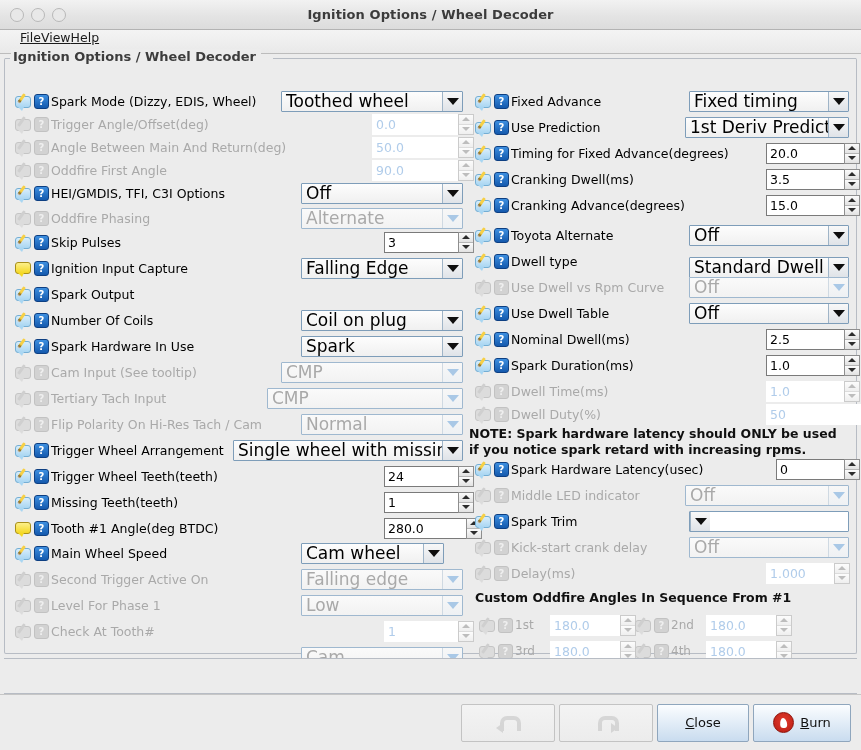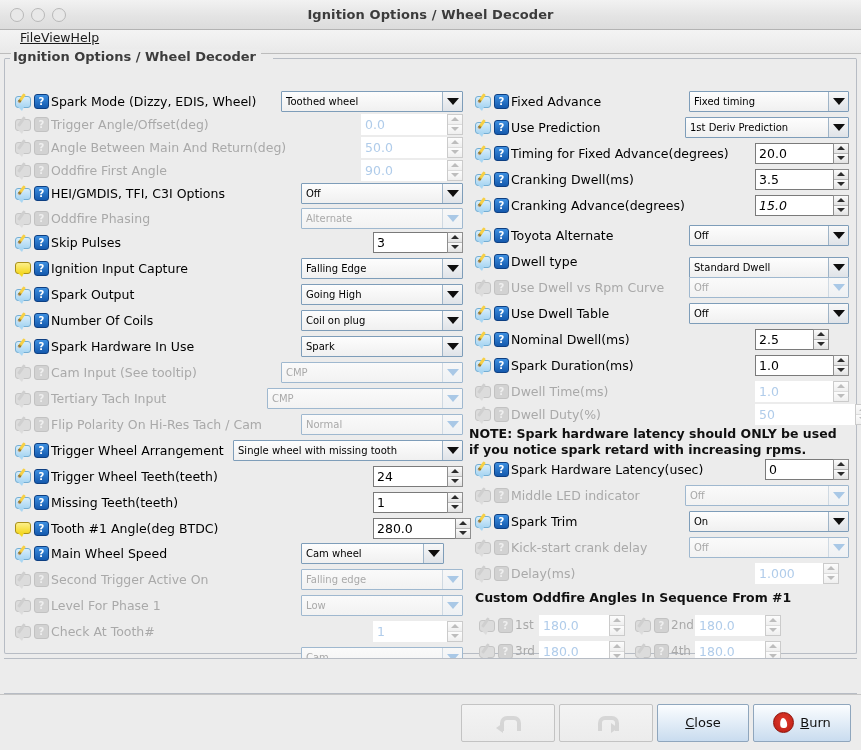--- a/index.html
+++ b/index.html
@@ -99,40 +99,40 @@
   .dis .ic-pencil .pen{background:#cfcfcf;}
   .dis .ic-help .sq{background:#d2d2d2;border-color:#c2c2c2;color:#efefef;}
 
   
   .combo{
     position:absolute;height:21px;display:flex;align-items:stretch;
     background:#fff;border:1px solid #7e9db9;box-sizing:border-box;border-radius:1px;
   }
   .combo .cval{
     flex:1 1 auto;display:flex;align-items:center;padding-left:4px;
-    font-size:10px;color:#000;overflow:hidden;white-space:nowrap;
+    font-size:17px;color:#000;overflow:hidden;white-space:nowrap;
     background:linear-gradient(to bottom,#fdfdfd,#f0f0f0);
   }
   .combo .carr{
     flex:0 0 19px;border-left:1px solid #9fb4c7;
     background:linear-gradient(to bottom,#f8f8f8,#dfe3e8);
     display:flex;align-items:center;justify-content:center;
   }
   .combo .carr i{
     display:block;width:0;height:0;border-left:6px solid transparent;
     border-right:6px solid transparent;border-top:7px solid #0e0e0e;
   }
   .combo.dis{border-color:#9fb8cf;}
   .combo.dis .cval{color:#a9a9a9;background:linear-gradient(to bottom,#fafafa,#f2f2f2);}
   .combo.dis .carr{background:linear-gradient(to bottom,#f7f7f7,#eef1f4);border-left-color:#cfd9e2;}
   .combo.dis .carr i{border-top-color:#a9c8e6;}
 
   
   .spin{
-    position:absolute;height:21px;display:flex;align-items:stretch;box-sizing:border-box;
+    position:absolute;height:21px;display:flex;align-items:stretch;box-sizing:border-box;margin-left:11px;
   }
   .spin .sval{
     flex:1 1 auto;background:#fff;border:1px solid #7a7a7a;border-right:none;
     display:flex;align-items:center;padding-left:3px;
     font-size:12.5px;color:#000;white-space:nowrap;box-sizing:border-box;
   }
   .spin .sbtns{
     flex:0 0 16px;display:flex;flex-direction:column;
     border:1px solid #8e8e8e;box-sizing:border-box;
   }
@@ -398,26 +398,20 @@
               <span class="lbl" style="position:absolute;left:6px;">
                 <span class="ic ic-pencil">
                   <span class="bub"></span>
                   <span class="pen"></span>
                 </span>
                 <span class="ic ic-help">
                   <span class="sq">?</span>
                 </span>
                 <span class="txt">Spark Output</span>
               </span>
-              <div class="combo" style="left:292px;width:162px;">
-                <span class="cval">Going High</span>
-                <span class="carr">
-                  <i></i>
-                </span>
-              </div>
             </div>
             <div class="row" style="top:245px;">
               <span class="lbl" style="position:absolute;left:6px;">
                 <span class="ic ic-pencil">
                   <span class="bub"></span>
                   <span class="pen"></span>
                 </span>
                 <span class="ic ic-help">
                   <span class="sq">?</span>
                 </span>
@@ -761,21 +755,21 @@
               <span class="lbl" style="position:absolute;left:6px;">
                 <span class="ic ic-pencil">
                   <span class="bub"></span>
                   <span class="pen"></span>
                 </span>
                 <span class="ic ic-help">
                   <span class="sq">?</span>
                 </span>
                 <span class="txt">Cranking Advance(degrees)</span>
               </span>
-              <div class="spin" style="left:286px;width:94px;font-style:italic;">
+              <div class="spin" style="left:286px;width:94px;">
                 <span class="sval">15.0</span>
                 <span class="sbtns">
                   <span>
                     <i class="up"></i>
                   </span>
                   <span>
                     <i class="dn"></i>
                   </span>
                 </span>
               </div>
@@ -856,21 +850,21 @@
               <span class="lbl" style="position:absolute;left:6px;">
                 <span class="ic ic-pencil">
                   <span class="bub"></span>
                   <span class="pen"></span>
                 </span>
                 <span class="ic ic-help">
                   <span class="sq">?</span>
                 </span>
                 <span class="txt">Nominal Dwell(ms)</span>
               </span>
-              <div class="spin" style="left:286px;width:74px;">
+              <div class="spin" style="left:286px;width:94px;">
                 <span class="sval">2.5</span>
                 <span class="sbtns">
                   <span>
                     <i class="up"></i>
                   </span>
                   <span>
                     <i class="dn"></i>
                   </span>
                 </span>
               </div>
@@ -991,21 +985,20 @@
                 <span class="ic ic-pencil">
                   <span class="bub"></span>
                   <span class="pen"></span>
                 </span>
                 <span class="ic ic-help">
                   <span class="sq">?</span>
                 </span>
                 <span class="txt">Spark Trim</span>
               </span>
               <div class="combo" style="left:220px;width:160px;">
-                <span class="cval">On</span>
                 <span class="carr">
                   <i></i>
                 </span>
               </div>
             </div>
             <div class="row dis" style="top:472px;">
               <span class="lbl" style="position:absolute;left:6px;">
                 <span class="ic ic-pencil">
                   <span class="bub"></span>
                   <span class="pen"></span>

